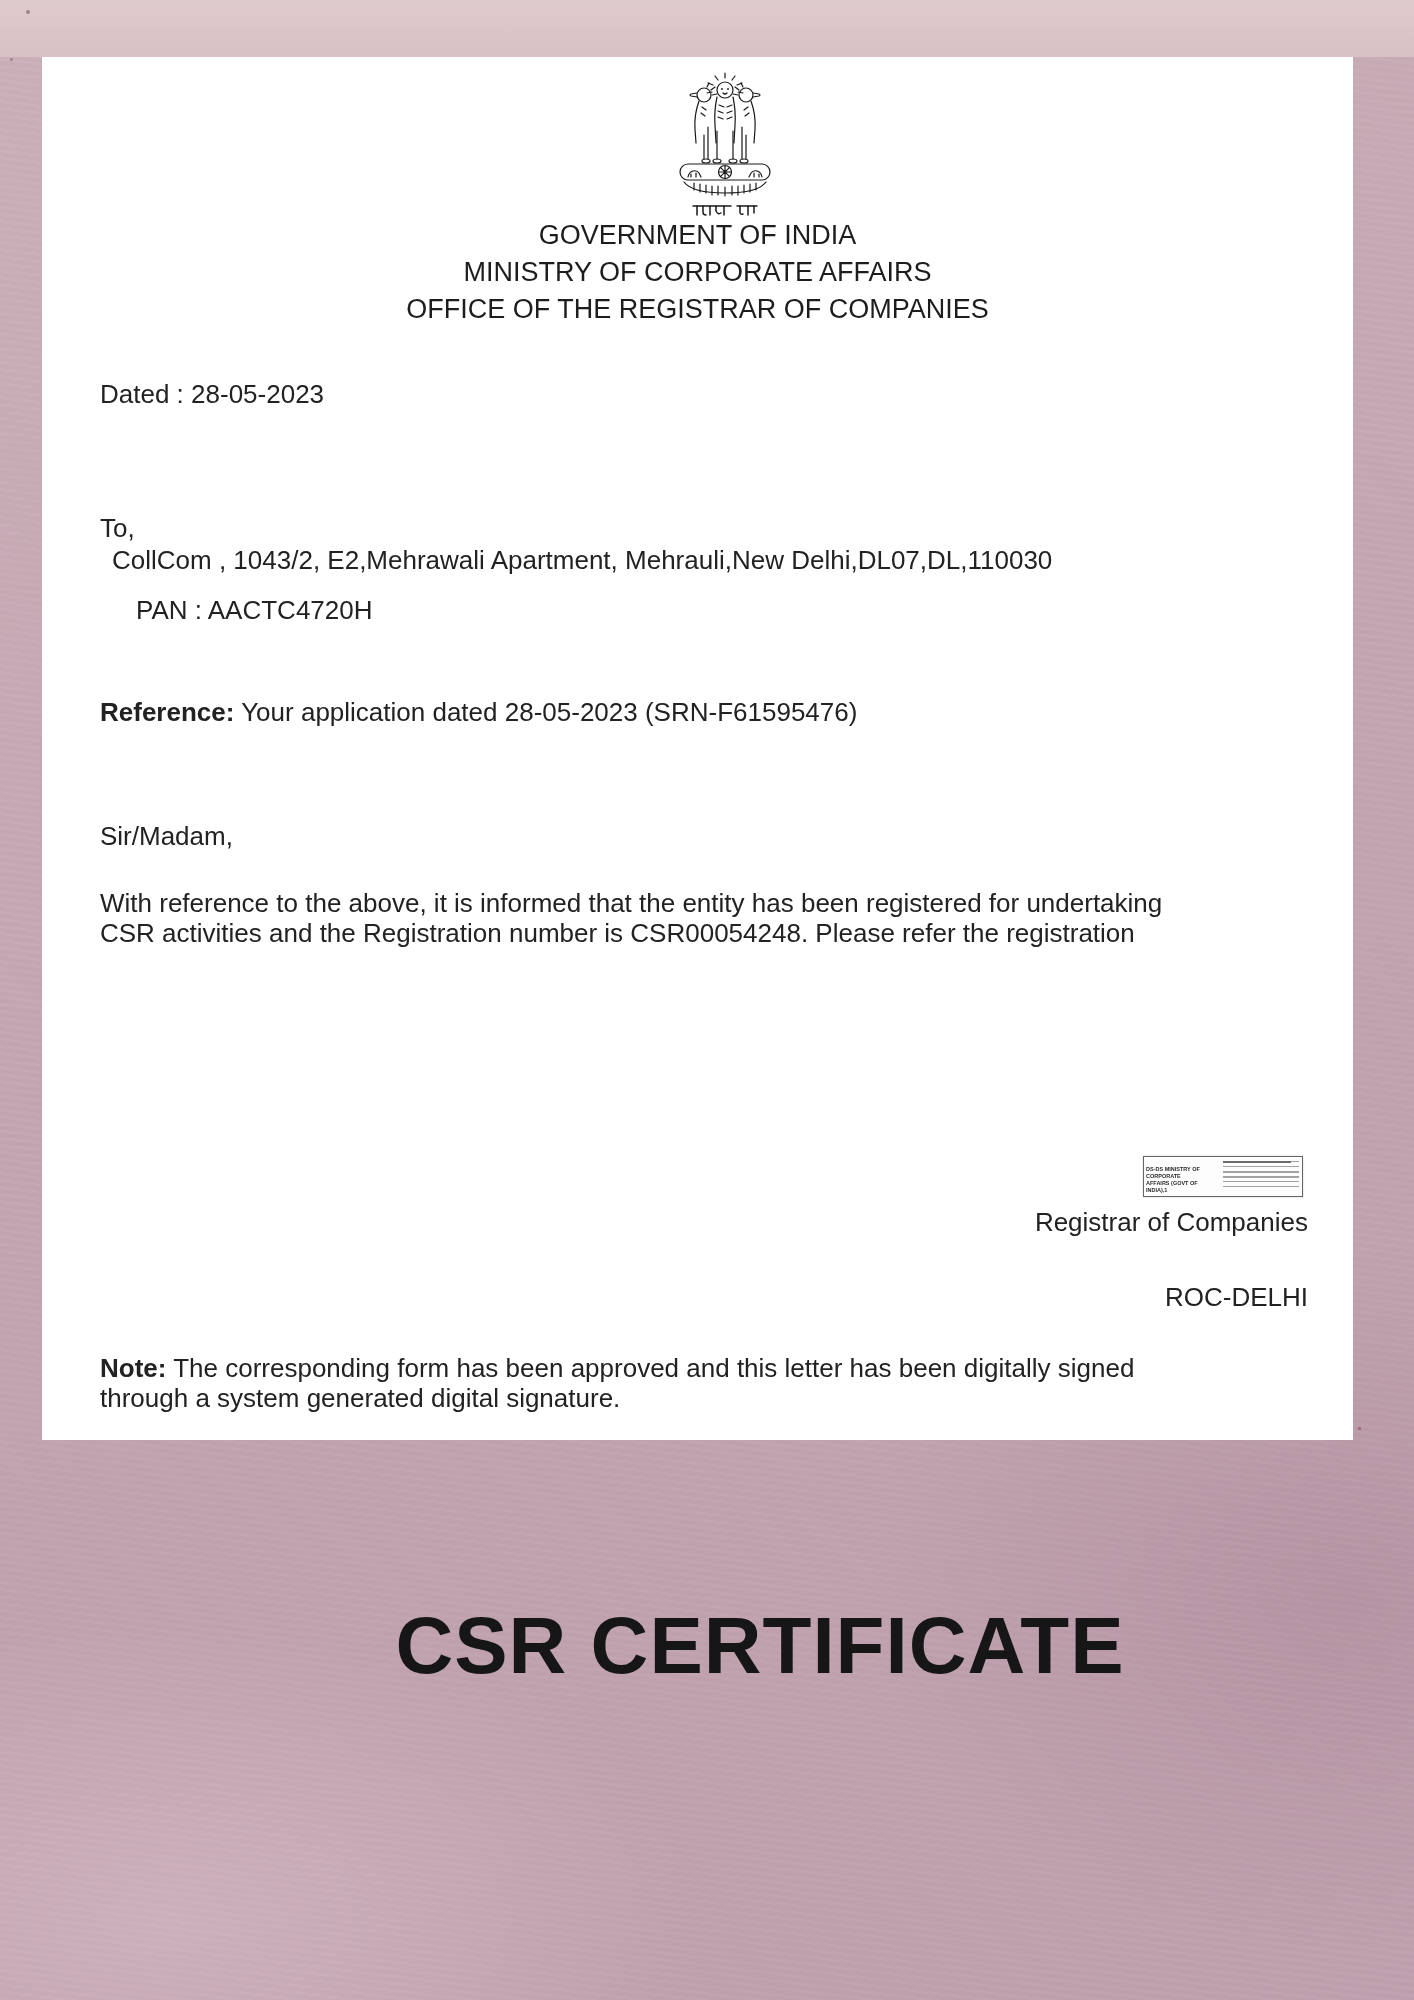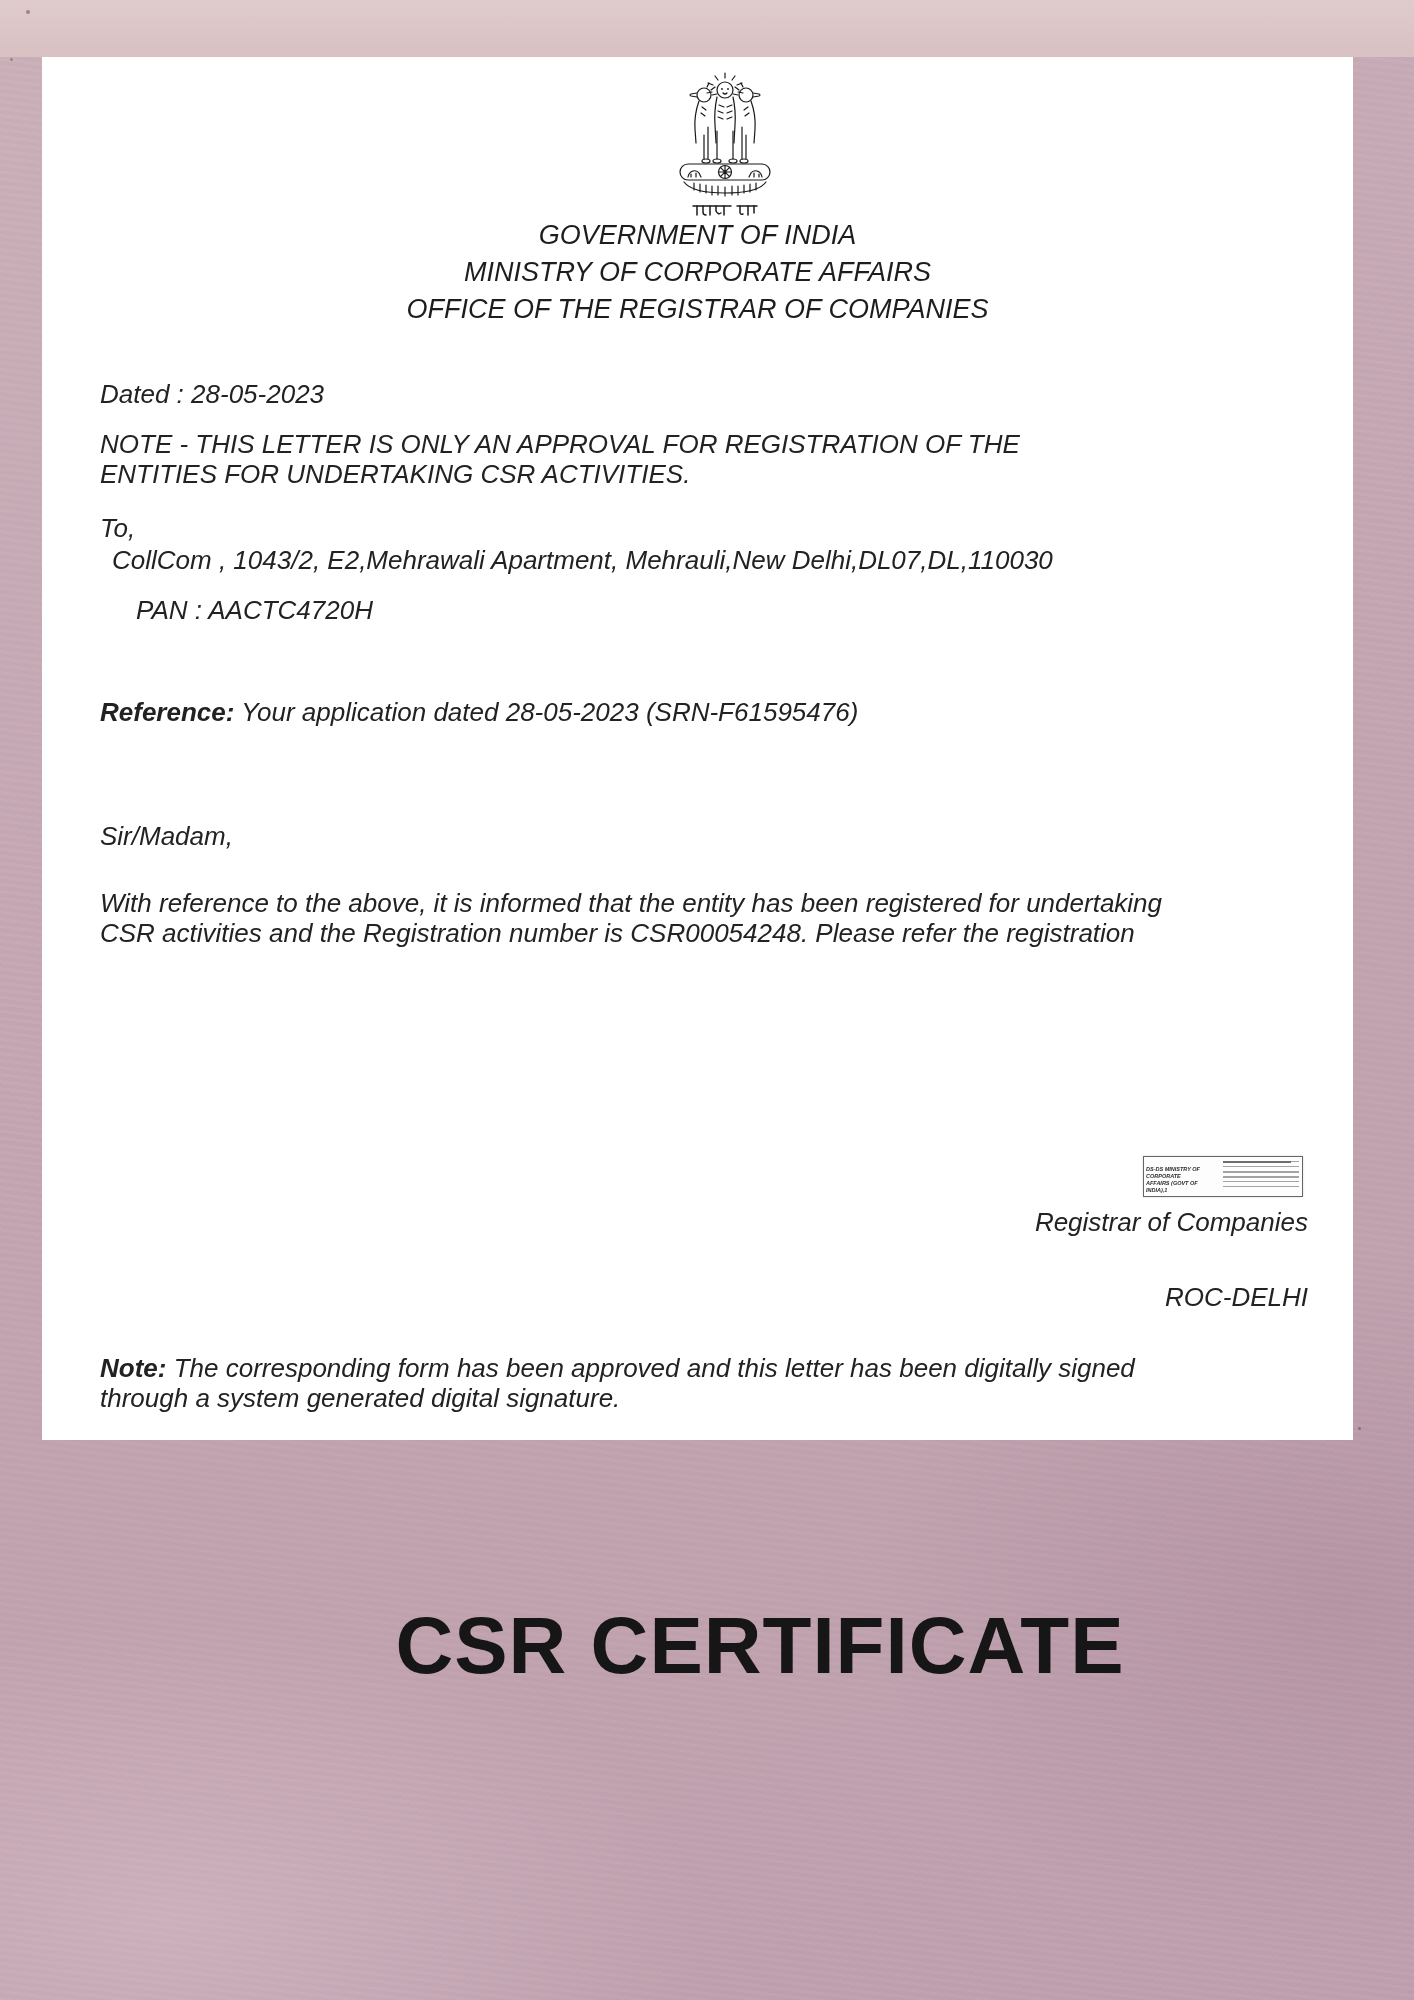--- a/index.html
+++ b/index.html
@@ -10,21 +10,21 @@
     background-image:
       radial-gradient(ellipse 900px 500px at 12% 96%, rgba(255,240,244,.20), transparent 60%),
       radial-gradient(ellipse 800px 600px at 95% 80%, rgba(90,45,70,.10), transparent 60%),
       radial-gradient(ellipse 700px 300px at 50% 0%, rgba(255,255,255,.08), transparent 70%),
       repeating-linear-gradient(7deg, rgba(255,255,255,.025) 0 3px, rgba(0,0,0,.012) 3px 7px),
       linear-gradient(160deg,#cbb0ba 0%,#c5a8b3 35%,#c2a3b0 60%,#bfa0ae 100%);
   }
   .top-strip{position:absolute;top:0;left:0;width:100%;height:57px;
     background:linear-gradient(#e0cbcc,#d8c0c3);}
   .speck{position:absolute;border-radius:50%;opacity:.55;}
-  .paper{position:absolute;left:42px;top:57px;width:1311px;height:1383px;background:#ffffff;color:#222;font-style:italic;}
+  .paper{position:absolute;left:42px;top:57px;width:1311px;height:1383px;background:#ffffff;color:#222;}
   .line{position:absolute;white-space:nowrap;font-size:26px;color:#222;}
   .h-center{position:absolute;left:0;width:100%;text-align:center;}
   .header{top:160px;font-size:27px;line-height:37px;color:#1d1d1d;}
   .header div{white-space:nowrap;}
   .b{font-weight:bold;}
   .emblem{position:absolute;left:618px;top:8px;width:130px;height:158px;}
   .dated{top:322px;left:58px;}
   .note-top{top:372px;left:58px;line-height:30px;}
   .to-label{top:456px;left:58px;}
   .address{top:488px;left:70px;}
@@ -107,24 +107,20 @@
     </div>
 
     <div class="h-center header">
       <div>GOVERNMENT OF INDIA</div>
       <div>MINISTRY OF CORPORATE AFFAIRS</div>
       <div>OFFICE OF THE REGISTRAR OF COMPANIES</div>
     </div>
 
     <div class="line dated">Dated : 28-05-2023</div>
 
-    <div class="line note-top">
-      <div>NOTE - THIS LETTER IS ONLY AN APPROVAL FOR REGISTRATION OF THE</div>
-      <div>ENTITIES FOR UNDERTAKING CSR ACTIVITIES.</div>
-    </div>
 
     <div class="line to-label">To,</div>
     <div class="line address">CollCom , 1043/2, E2,Mehrawali Apartment, Mehrauli,New Delhi,DL07,DL,110030</div>
     <div class="line pan">PAN : AACTC4720H</div>
 
     <div class="line reference"><span class="b">Reference:</span><span> Your application dated 28-05-2023 (SRN-F61595476)</span></div>
 
     <div class="line salutation">Sir/Madam,</div>
 
     <div class="line body-par">

